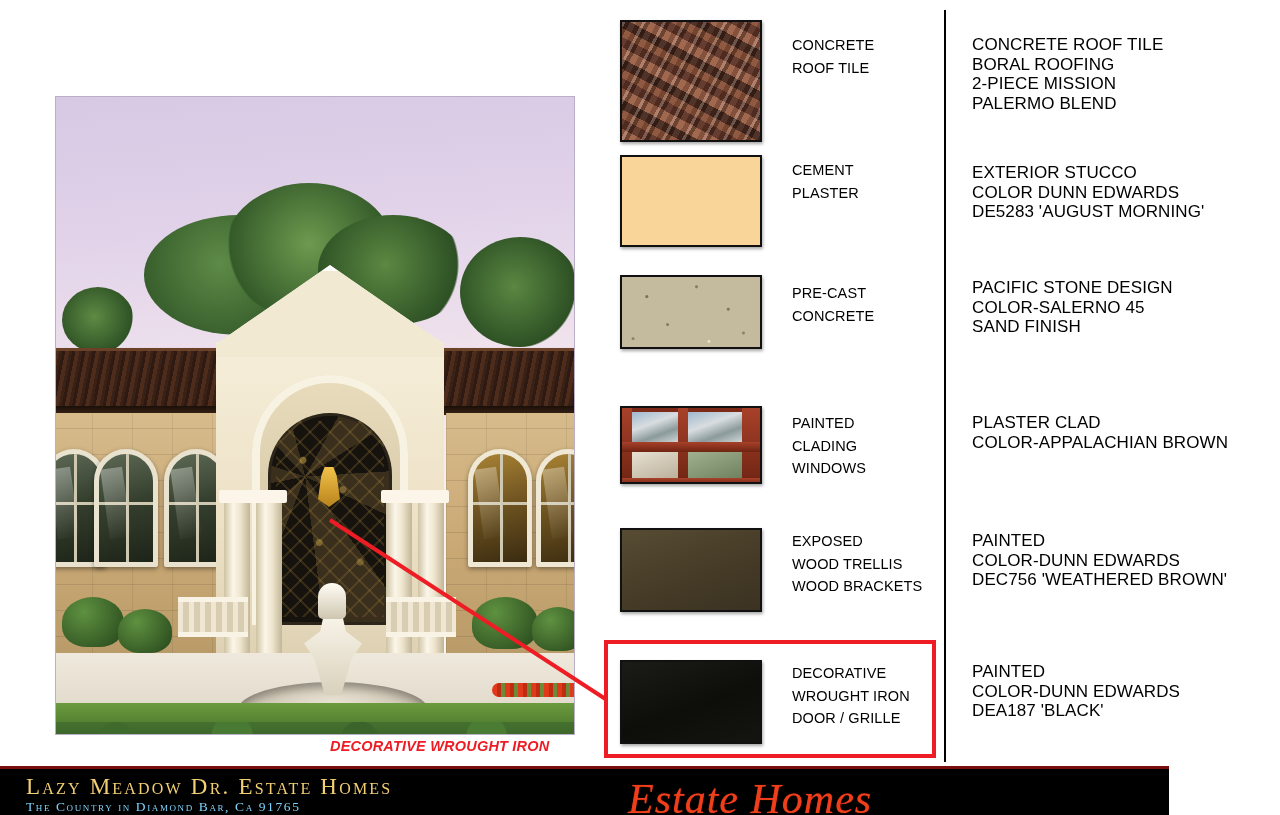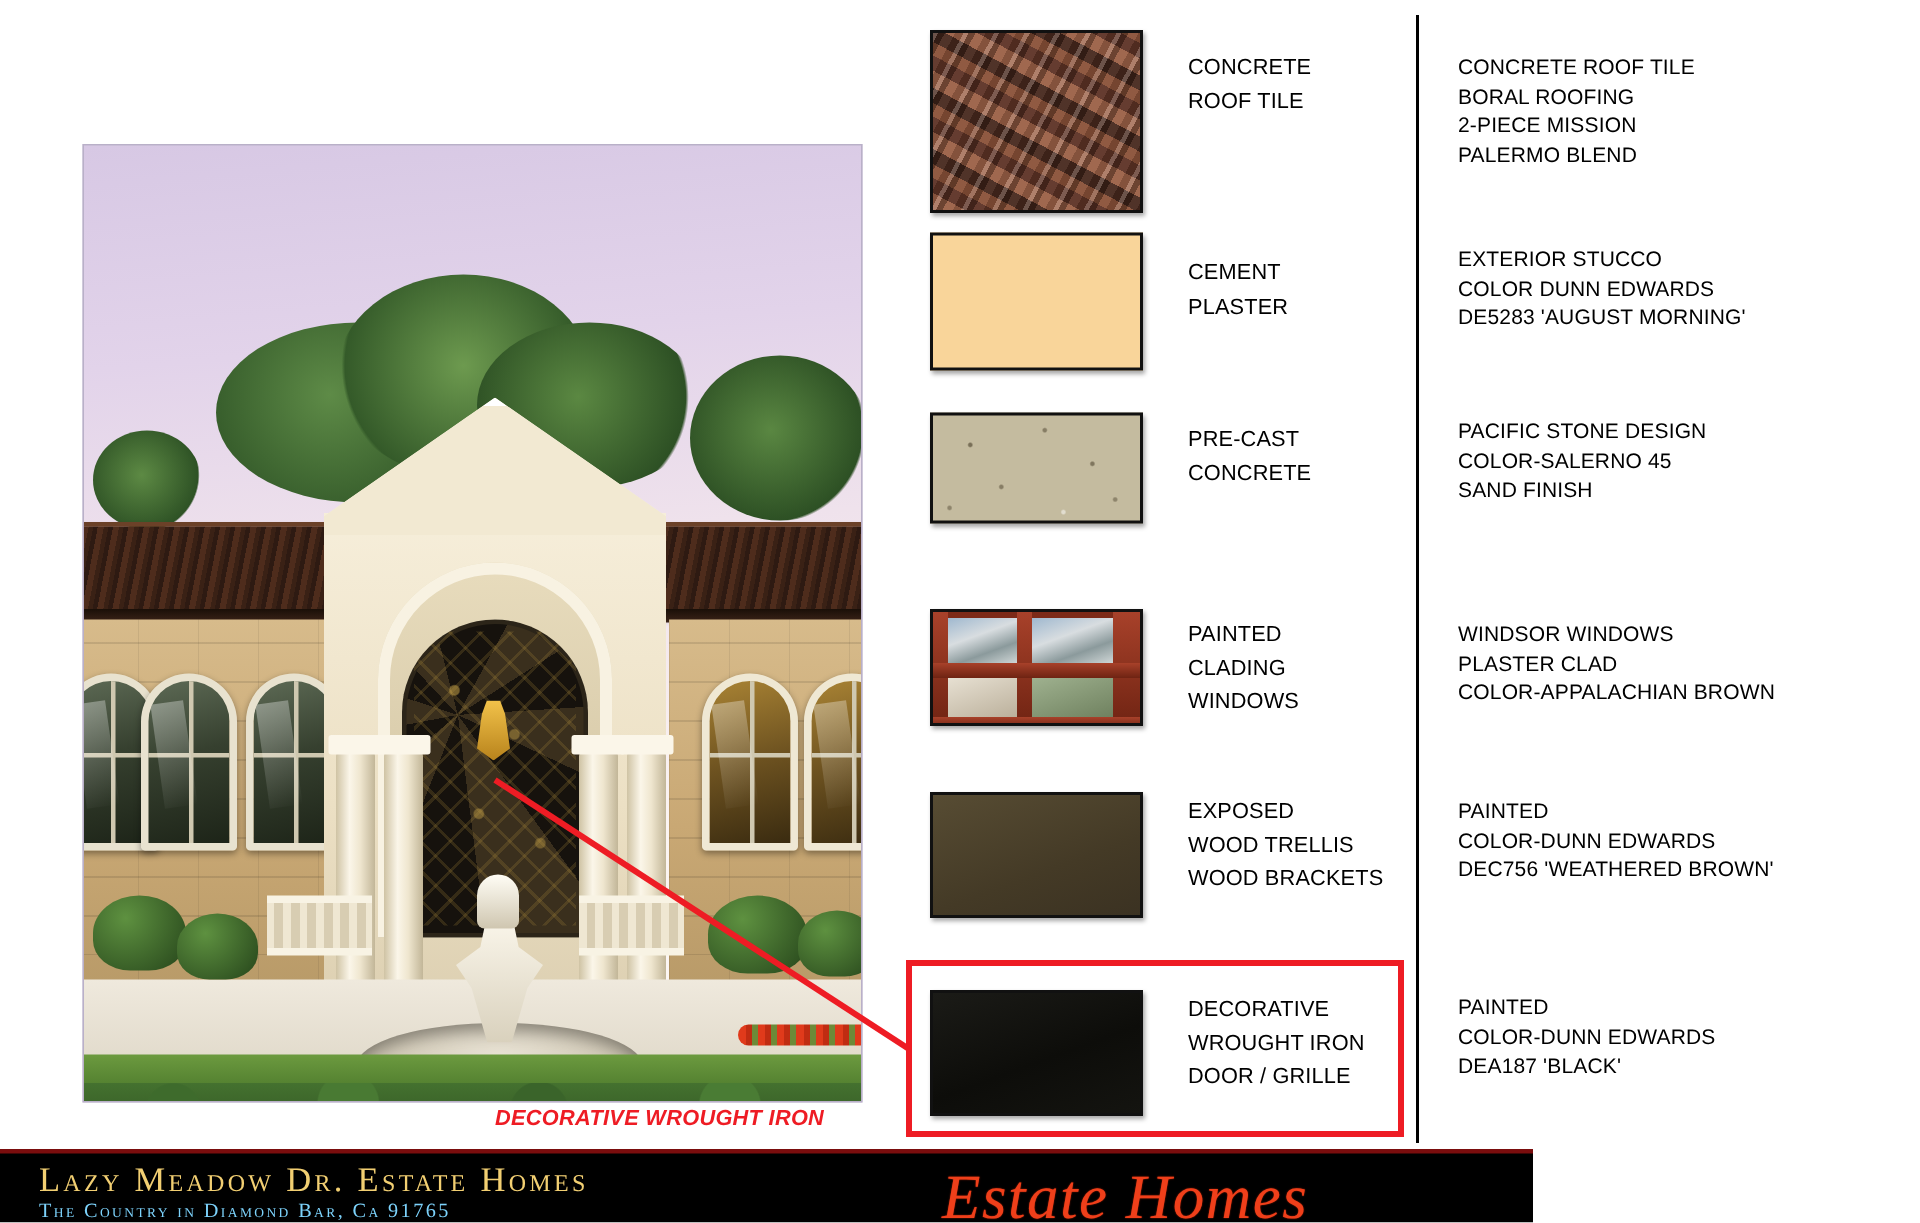--- a/index.html
+++ b/index.html
@@ -187,21 +187,21 @@
     position: absolute; left: 20px; top: 0;
     border: 2px solid #111;
     box-shadow: 1px 2px 3px rgba(0,0,0,.35);
   }
   .mat-label {
     position: absolute; left: 192px; top: 0;
     font-size: 14.5px; line-height: 22.5px; color: #000; letter-spacing: .1px;
   }
   .mat-spec {
     position: absolute; left: 372px; top: 0;
-    font-size: 14px; line-height: 19.5px; color: #000; letter-spacing: .1px;
+    font-size: 17px; line-height: 19.5px; color: #000; letter-spacing: .1px;
   }
   .mat-label div, .mat-spec div { white-space: nowrap; }
 
   .tile-swatch {
     background:
       repeating-linear-gradient(118deg,
         rgba(255,255,255,.20) 0 3px,
         rgba(0,0,0,.30) 3px 7px,
         rgba(255,255,255,.05) 7px 13px,
         rgba(0,0,0,.15) 13px 18px),
@@ -229,21 +229,21 @@
   .trellis-swatch { background: linear-gradient(160deg,#574c33,#443a26 60%,#3b3222); }
   .iron-swatch { background: linear-gradient(160deg,#1b1b17,#0d0d0a 55%,#141410); }
 
   .highlight-box {
     position: absolute; left: 604px; top: 640px; width: 332px; height: 118px;
     border: 4px solid #ee1c24; background: transparent;
   }
 
   
   .footer {
-    position: absolute; left: 0; top: 766px; width: 1022px; height: 49px;
+    position: absolute; left: 0; top: 766px; width: 1169px; height: 49px;
     background: #000; overflow: hidden;
   }
   .footer-top-rule { position:absolute; left:0; top:0; width:1280px; height:3px; background:#7a0d0d; }
   .f-title {
     position: absolute; left: 26px; top: 8px;
     font-family: "Liberation Serif", serif;
     font-variant: small-caps; font-size: 23px; letter-spacing: 2.2px;
     color: #f2cf72;
   }
   .f-sub {
@@ -369,21 +369,21 @@
     <div class="mat-spec" style="top:15px;">
       <div>CONCRETE ROOF TILE</div>
       <div>BORAL ROOFING</div>
       <div>2-PIECE MISSION</div>
       <div>PALERMO BLEND</div>
     </div>
   </div>
 
   <div class="spec-row" style="top:155px;">
     <div class="swatch plaster-swatch" style="width:142px;height:92px;"></div>
-    <div class="mat-label" style="top:16px;">
+    <div class="mat-label" style="top:4px;">
       <div>CEMENT</div>
       <div>PLASTER</div>
     </div>
     <div class="mat-spec" style="top:8px;">
       <div>EXTERIOR STUCCO</div>
       <div>COLOR DUNN EDWARDS</div>
       <div>DE5283 'AUGUST MORNING'</div>
     </div>
   </div>
 
@@ -411,21 +411,20 @@
       <div class="frame" style="left:120px;top:0;width:22px;height:78px;"></div>
       <div class="frame" style="left:0;top:34px;width:142px;height:10px;"></div>
       <div class="frame" style="left:0;top:70px;width:142px;height:8px;"></div>
     </div>
     <div class="mat-label" style="top:6px;">
       <div>PAINTED</div>
       <div>CLADING</div>
       <div>WINDOWS</div>
     </div>
     <div class="mat-spec" style="top:7px;">
-      <div>WINDSOR WINDOWS</div>
       <div>PLASTER CLAD</div>
       <div>COLOR-APPALACHIAN BROWN</div>
     </div>
   </div>
 
   <div class="spec-row" style="top:528px;">
     <div class="swatch trellis-swatch" style="width:142px;height:84px;"></div>
     <div class="mat-label" style="top:2px;">
       <div>EXPOSED</div>
       <div>WOOD TRELLIS</div>

